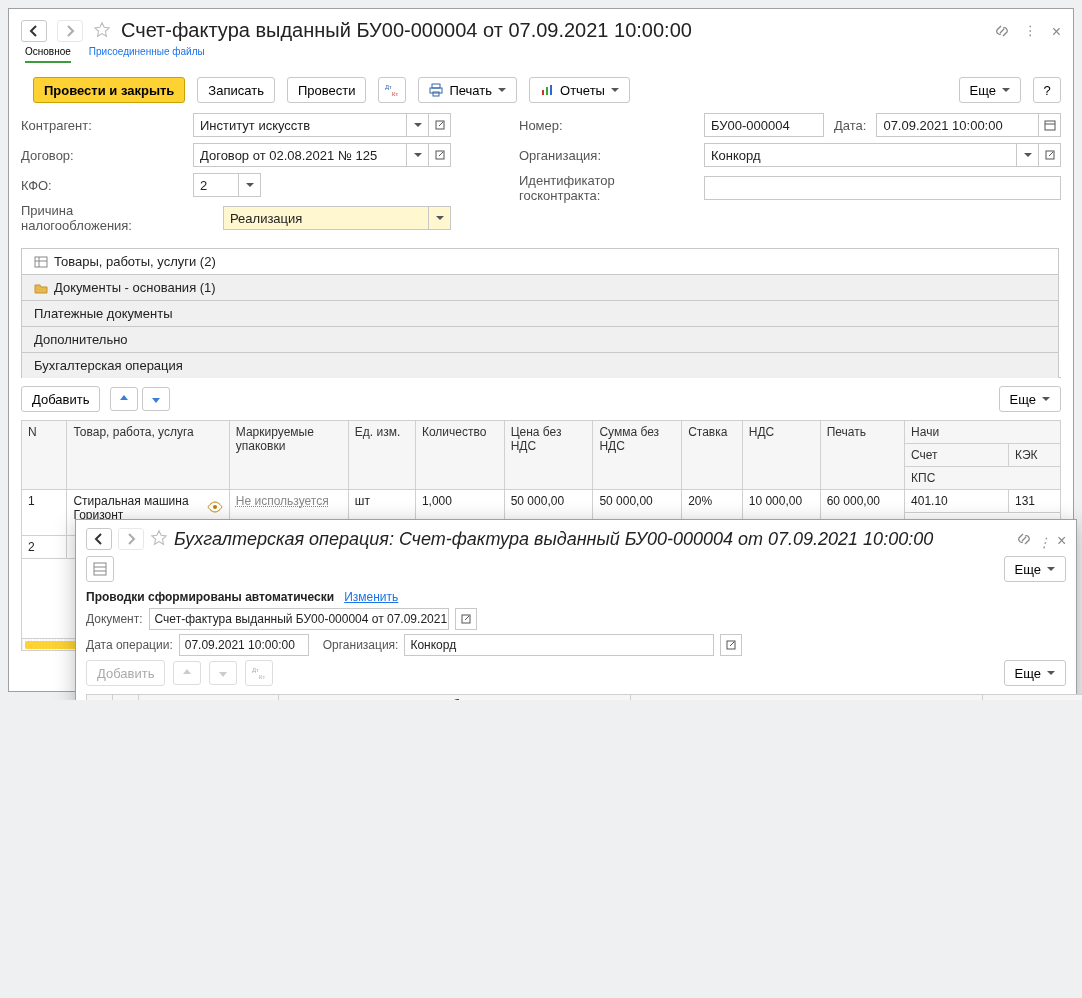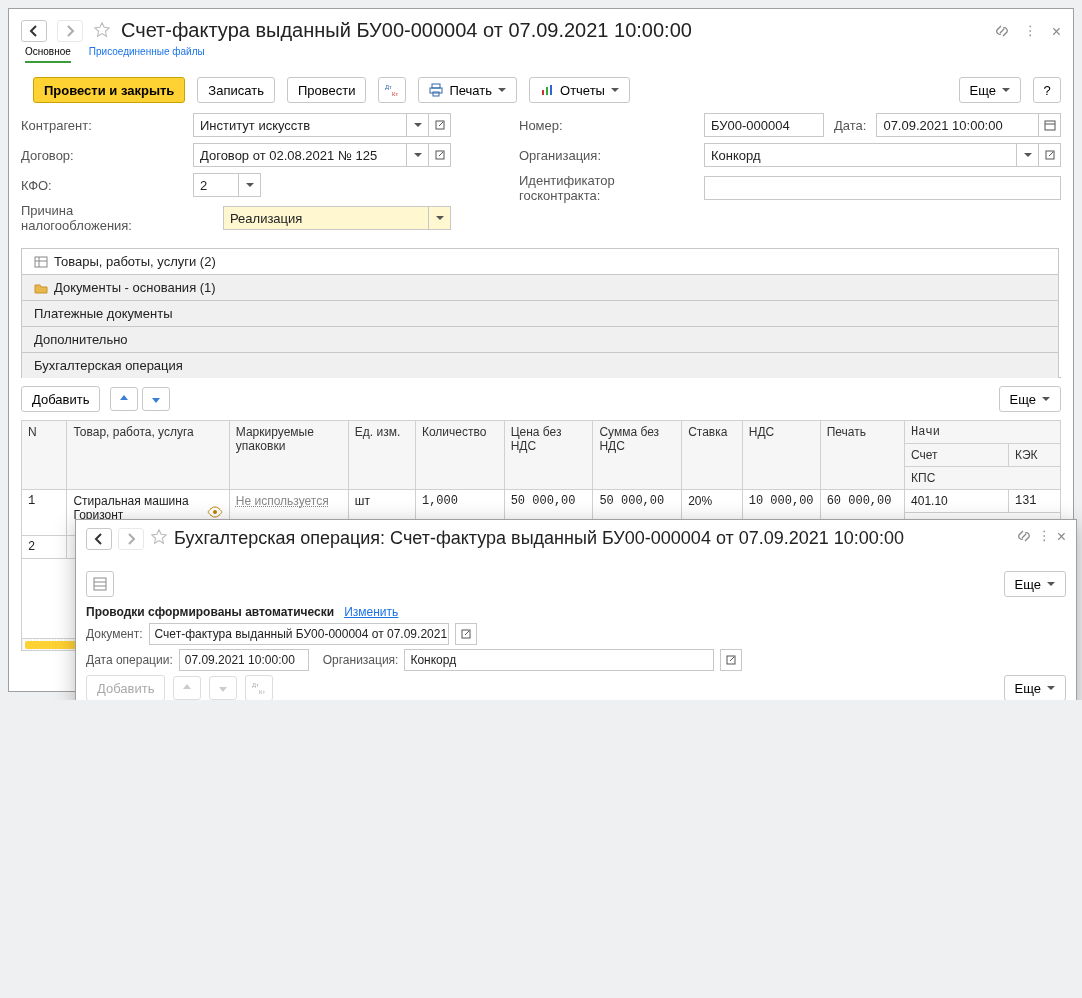--- a/index.html
+++ b/index.html
@@ -55,26 +55,26 @@
   .tab svg{width:14px;height:14px;}
   
   .grid-toolbar{display:flex;align-items:center;gap:10px;padding:8px 0;}
   .grid-toolbar .spacer{flex:1;}
   .arrow-btn{width:28px;height:24px;border:1px solid var(--light-border);border-radius:3px;background:#fff;display:inline-flex;align-items:center;justify-content:center;cursor:pointer;}
   .arrow-btn svg{width:12px;height:12px;}
   
   table.grid{border-collapse:collapse;width:100%;font-size:12px;}
   table.grid th, table.grid td{border:1px solid var(--grid-border);padding:4px 6px;vertical-align:top;text-align:left;background:#fff;}
   table.grid th{background:#f6f6f6;font-weight:400;color:#333;}
-  .num{text-align:right;font-family:Liberation Mono, monospace;}
+  .num{text-align:right;}
   .muted-text{color:#888;text-decoration:underline dotted;}
   .row-yellow td{background:#fff7d0;}
   
   .subwindow{position:absolute;left:66px;top:510px;width:1002px;background:#fff;border:1px solid var(--border);box-shadow:0 4px 20px rgba(0,0,0,0.25);padding:8px 10px;}
-  .subtitlebar{display:flex;align-items:flex-start;gap:6px;margin-bottom:21px;}
+  .subtitlebar{display:flex;align-items:flex-end;gap:6px;margin-bottom:6px;font-style:italic;}
   .subtitle{font-size:18px;flex:1;white-space:nowrap;overflow:hidden;text-overflow:ellipsis;}
   .small-toolbar{display:flex;align-items:center;gap:8px;margin-bottom:8px;}
   .info-line{font-size:12px;margin:4px 0;}
   .info-line b{font-weight:700;}
   .info-line a{color:var(--link);cursor:pointer;text-decoration:underline;}
   .sub-form-row{display:flex;align-items:center;gap:6px;margin:4px 0;font-size:12px;}
   .sub-form-row .lbl{color:var(--muted);}
   .tiny-input{height:22px;border:1px solid var(--light-border);padding:0 5px;font-size:12px;display:flex;align-items:center;overflow:hidden;white-space:nowrap;}
   .disabled{color:#aaa;border-color:#ddd;}
   
@@ -331,21 +331,21 @@
         <th>КЭК</th>
       </tr>
       <tr>
         <th colspan="2">КПС</th>
       </tr>
     </thead>
     <tbody>
       <tr>
         <td class="num" rowspan="2">1</td>
         <td rowspan="2">
-          <div style="display:flex;justify-content:space-between;align-items:flex-end;gap:4px;">
+          <div style="display:flex;justify-content:space-between;align-items:center;gap:4px;">
             <span>Стиральная машина Горизонт</span>
             <span class="eyeicon"><svg viewBox="0 0 16 14">
                   <path d="M1 7s3-5 7-5 7 5 7 5-3 5-7 5-7-5-7-5z" fill="none" stroke="#c08000"></path>
                   <circle cx="8" cy="7" r="2" fill="#c08000"></circle>
                 </svg></span>
           </div>
         </td>
         <td rowspan="2"><span class="muted-text">Не используется</span></td>
         <td rowspan="2">шт</td>
         <td rowspan="2" class="num">1,000</td>

